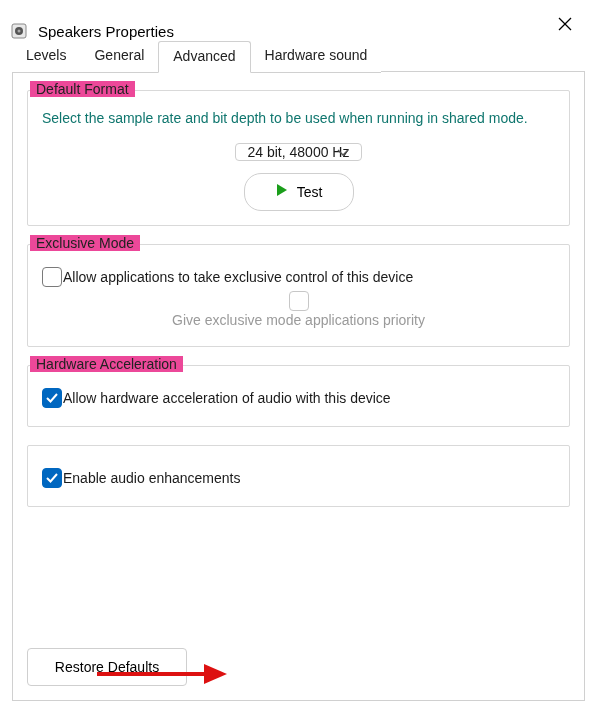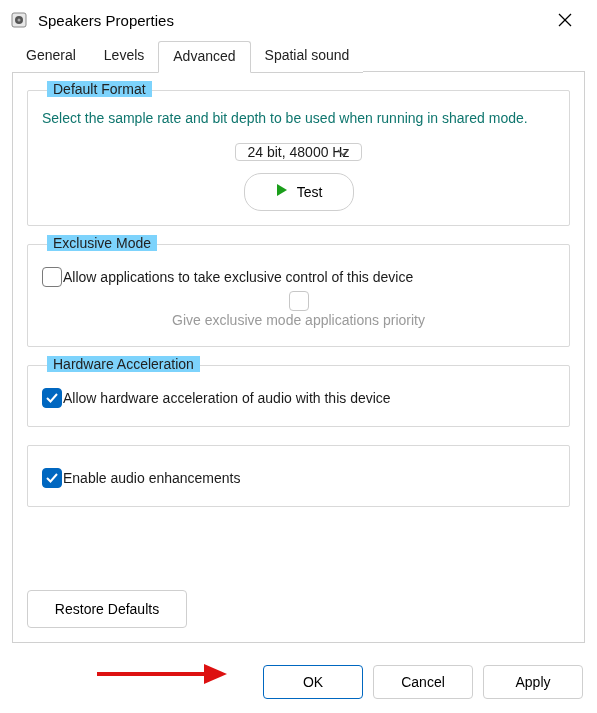--- a/index.html
+++ b/index.html
@@ -16,21 +16,21 @@
       width: 597px;
       height: 713px;
       background: #fff;
       display: flex;
       flex-direction: column;
       position: relative;
     }
     .titlebar {
       height: 40px;
       display: flex;
-      align-items: center;
+      align-items: flex-end;
       padding: 0 10px;
       background: #fff;
     }
     .titlebar .app-icon {
       width: 18px;
       height: 18px;
       margin-right: 10px;
       display: inline-flex;
     }
     .titlebar .title {
@@ -80,22 +80,22 @@
     }
     .group {
       border: 1px solid #d9d9d9;
       border-radius: 2px;
       padding: 18px 14px 14px;
       position: relative;
     }
     .group .legend {
       position: absolute;
       top: -10px;
-      left: 19px;
-      background: #7dd3fc;
+      left: 2px;
+      background: #ec4899;
       padding: 0 6px;
       font-size: 14px;
       color: #222;
     }
     .desc {
       font-size: 14px;
       color: #0f766e;
       margin-bottom: 14px;
       line-height: 1.4;
     }
@@ -193,24 +193,24 @@
     <span class="title">Speakers Properties</span>
     <div class="close">
       <svg width="14" height="14" viewBox="0 0 14 14">
         <line x1="1" y1="1" x2="13" y2="13" stroke="#000" stroke-width="1.3"></line>
         <line x1="13" y1="1" x2="1" y2="13" stroke="#000" stroke-width="1.3"></line>
       </svg>
     </div>
   </div>
 
   <div class="tabs">
+    <div class="tab">Levels</div>
     <div class="tab">General</div>
-    <div class="tab">Levels</div>
     <div class="tab active">Advanced</div>
-    <div class="tab">Spatial sound</div>
+    <div class="tab">Hardware sound</div>
     <div class="tab-filler"></div>
   </div>
 
   <div class="content">
 
     <div class="group">
       <span class="legend">Default Format</span>
       <p class="desc">Select the sample rate and bit depth to be used when running in shared mode.</p>
       <div class="row">
         <div class="combo">
@@ -265,30 +265,19 @@
         </span>
         <span>Enable audio enhancements</span>
       </label>
     </div>
 
     <button class="btn restore" style="min-width:160px;">
       <span>Restore Defaults</span>
     </button>
   </div>
 
-  <div class="footer">
-    <button class="btn primary">
-      <span>OK</span>
-    </button>
-    <button class="btn">
-      <span>Cancel</span>
-    </button>
-    <button class="btn">
-      <span>Apply</span>
-    </button>
-  </div>
 
   <svg class="arrow-annotation" width="140" height="36" viewBox="0 0 140 36">
     <line x1="5" y1="18" x2="115" y2="18" stroke="#d11" stroke-width="4"></line>
     <polygon points="112,8 135,18 112,28" fill="#d11"></polygon>
   </svg>
 
 </div>
 
 </body></html>

